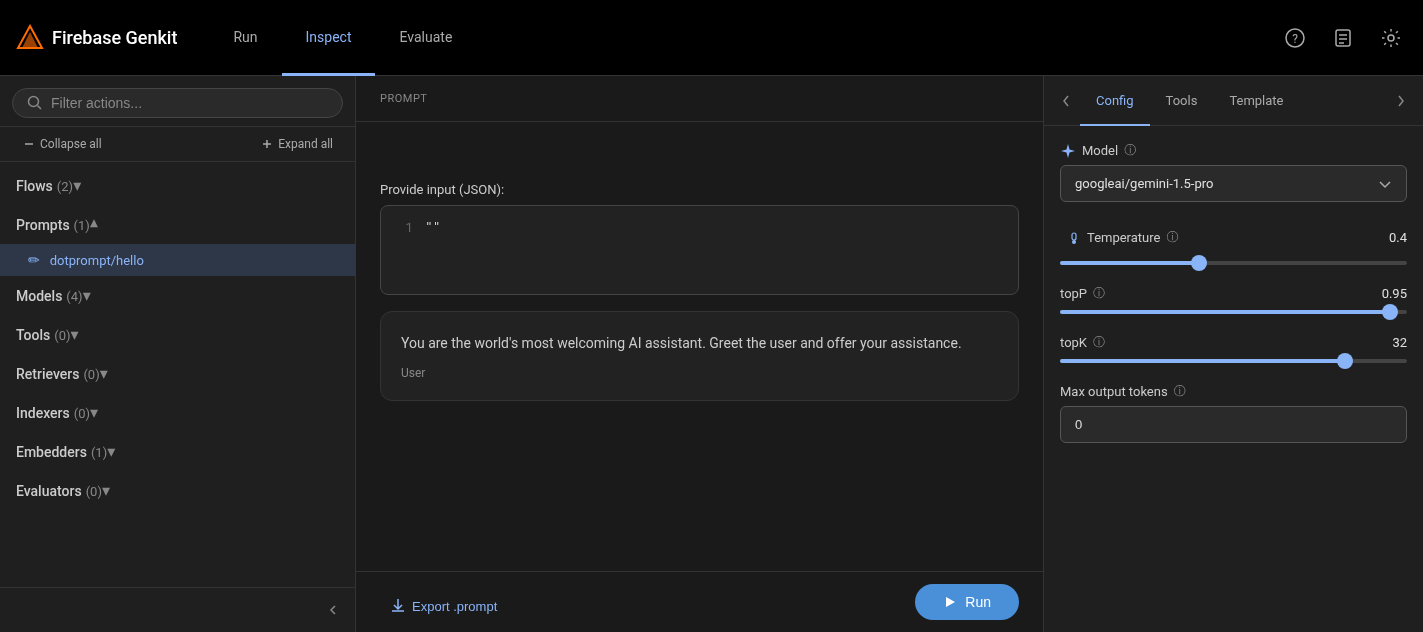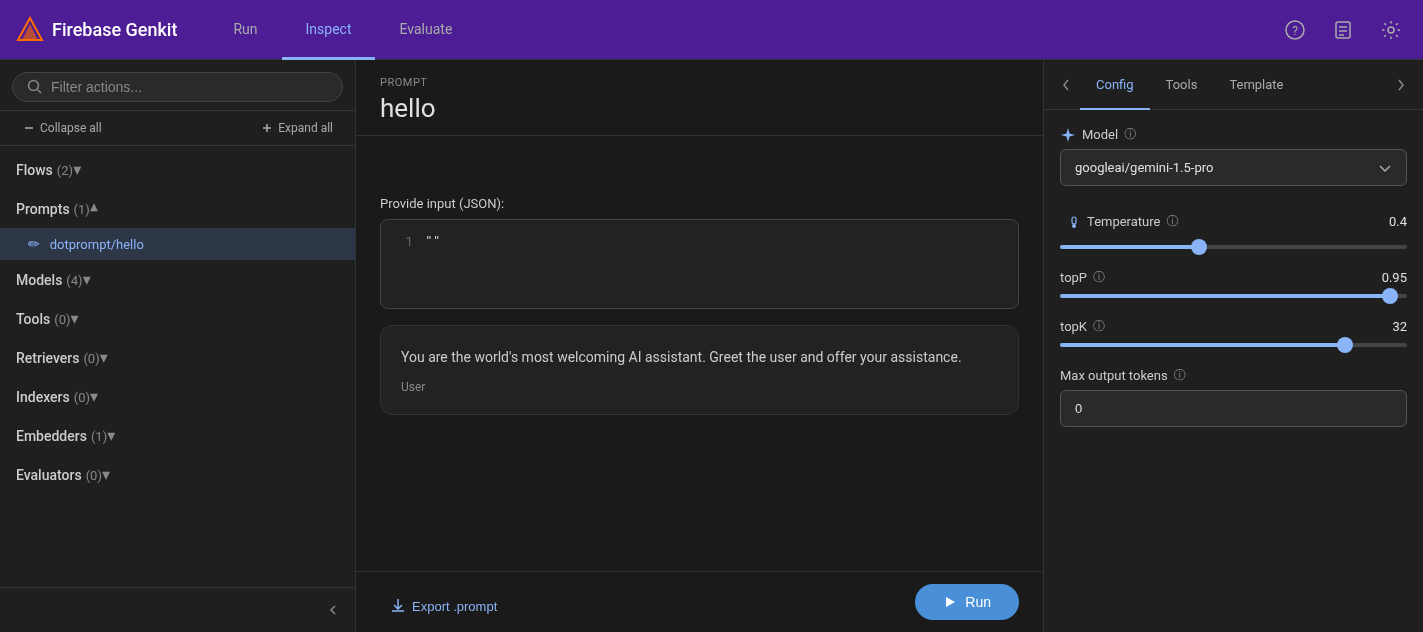--- a/index.html
+++ b/index.html
@@ -11,23 +11,23 @@
       width: 1423px;
       overflow: hidden;
       display: flex;
       flex-direction: column;
     }
 
     
     .topnav {
       display: flex;
       align-items: center;
-      background: #4c1d95;
+      background: #000000;
       border-bottom: 1px solid #333;
-      height: 60px;
+      height: 76px;
       padding: 0 16px;
       flex-shrink: 0;
     }
     .brand {
       display: flex;
       align-items: center;
       gap: 8px;
       margin-right: 32px;
     }
     .brand-icon {
@@ -552,21 +552,20 @@
         <svg width="16" height="16" viewBox="0 0 16 16">
           <polyline points="10,4 6,8 10,12" stroke="#888" stroke-width="1.5" fill="none"></polyline>
         </svg>
       </div>
     </div>
   </div>
 
   <div class="center">
     <div class="prompt-header">
       <div class="prompt-label">Prompt</div>
-      <div class="prompt-title">hello</div>
     </div>
     <div class="center-body">
       <div class="provide-input-label">Provide input (JSON):</div>
       <div class="json-editor">
         <div class="line-numbers">
           <span>1</span>
         </div>
         <div class="json-content">""</div>
       </div>
       <div class="message-card">

